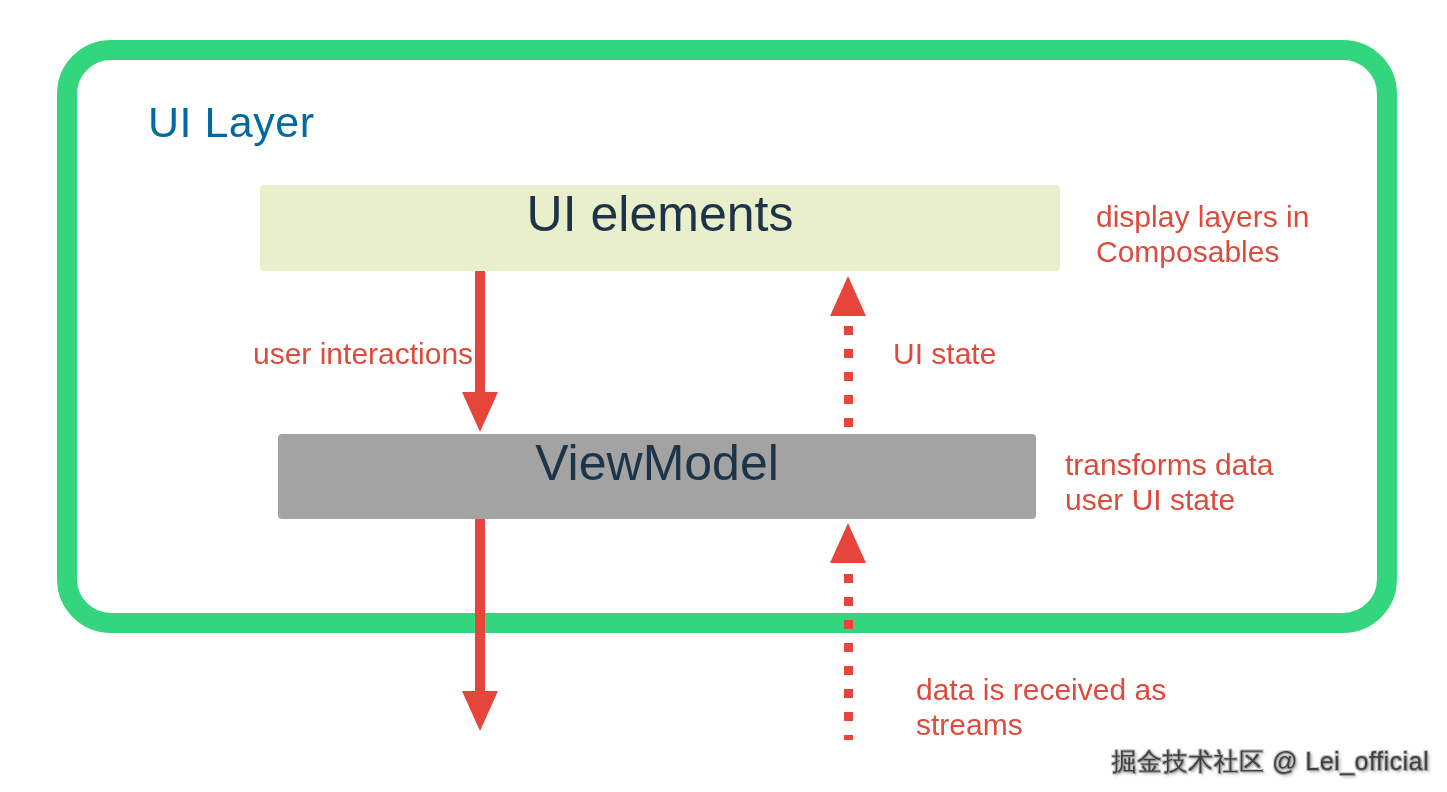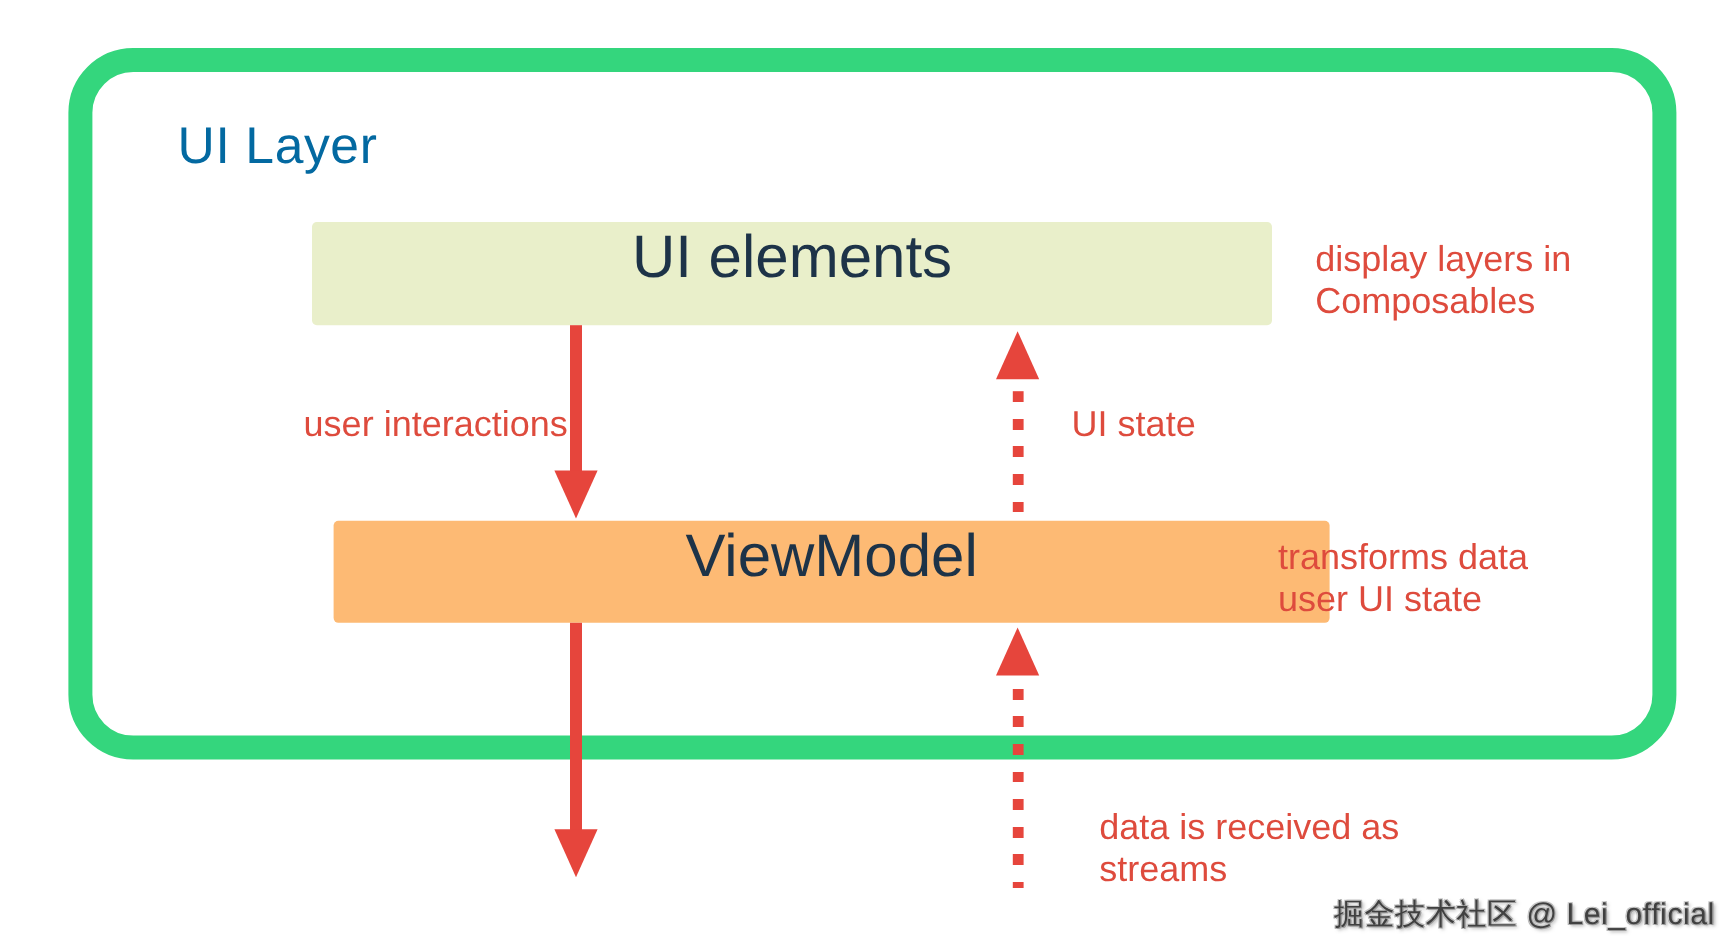--- a/index.html
+++ b/index.html
@@ -47,23 +47,23 @@
   .box-ui-elements {
     left: 260px;
     top: 185px;
     width: 800px;
     height: 86px;
     background: #e9efca;
   }
   .box-viewmodel {
     left: 278px;
     top: 434px;
-    width: 830px;
+    width: 758px;
     height: 85px;
-    background: #fdba74;
+    background: #a3a3a3;
   }
   
   .shaft-solid {
     position: absolute;
     width: 10px;
     background: #e6453c;
   }
   .shaft-solid.s1 { left: 475px; top: 271px; height: 125px; }
   .shaft-solid.s2 { left: 475px; top: 519px; height: 175px; }
   

